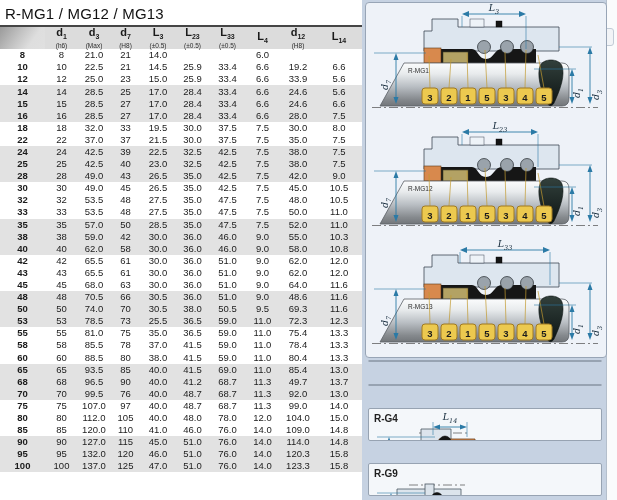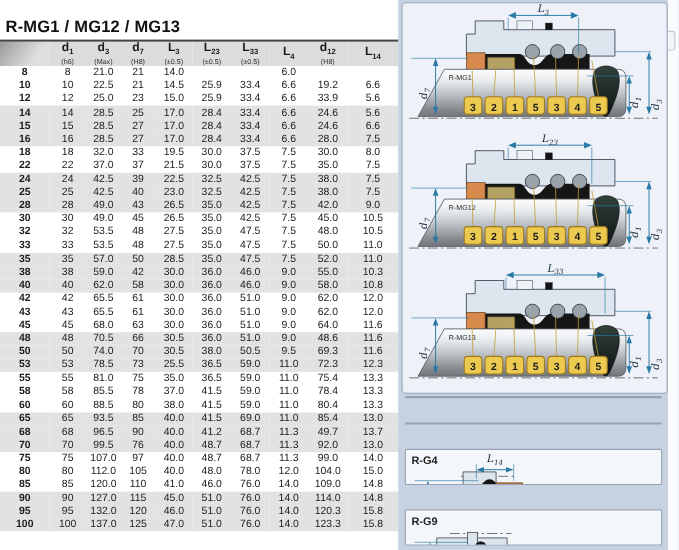--- a/index.html
+++ b/index.html
@@ -1,20 +1,20 @@
 <!DOCTYPE html>
 <html><head>
 <meta charset="utf-8">
 <style>
   html,body{margin:0;padding:0;background:#fff;}
   .page{position:relative;width:617px;height:500px;background:#ffffff;overflow:hidden;
         font-family:"Liberation Sans",sans-serif;}
   
   .sheet{position:absolute;left:0;top:0;width:362px;height:500px;background:#fff;}
-  .sheet-title{height:20px;padding:16px 0 0 5px;font-size:15px;font-weight:bold;color:#111;
+  .sheet-title{height:20px;padding:5px 0 0 5px;font-size:15px;font-weight:normal;color:#111;
                letter-spacing:.2px;border-bottom:2px solid #454545;}
   table.dim-table{width:362px;border-collapse:collapse;table-layout:fixed;}
   .dim-table th{height:22px;background:#dcdcdc;vertical-align:middle;text-align:center;
                 padding:0;font-weight:bold;color:#1a1a1a;}
   .dim-table th.corner{background:linear-gradient(125deg,#9a9a9a 0%,#c2c2c2 40%,#dedede 70%,#e0e0e0 100%);}
   .h-main{font-size:11px;line-height:11px;}
   .h-main sub{font-size:7px;}
   .h-note{font-size:6.5px;font-weight:normal;color:#2e2e2e;line-height:7px;}
   .dim-table td{height:12.1px;padding:0;text-align:center;font-size:9.5px;line-height:12px;
                 color:#1c1c1c;white-space:nowrap;}

